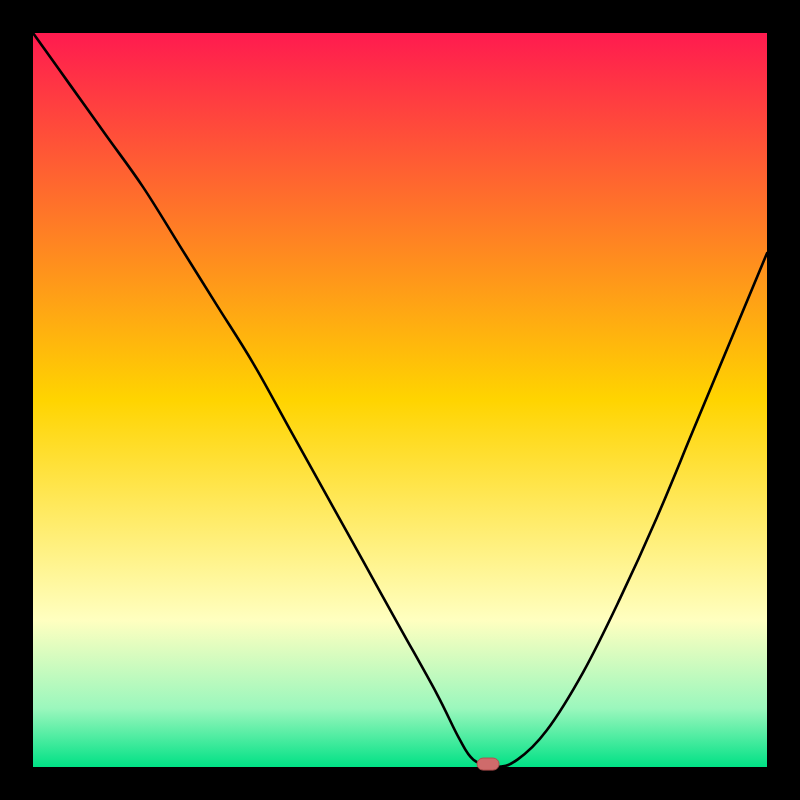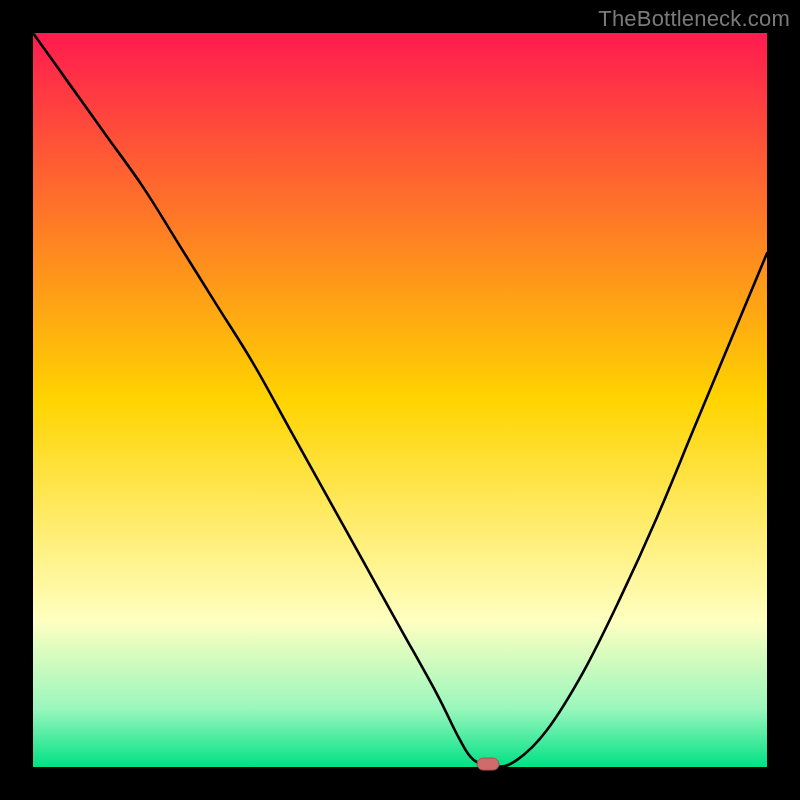--- a/index.html
+++ b/index.html
@@ -15,21 +15,20 @@
     font-weight: 500;
     letter-spacing: 0.2px;
     z-index: 5;
   }
   .svg-root { position: absolute; top: 0; left: 0; }
 </style>
 </head>
 <body>
 <div class="wrap">
 
-<div class="watermark">TheBottleneck.com</div>
 
 <svg class="svg-root" width="800" height="800" viewBox="0 0 800 800">
   <defs>
     <linearGradient id="bg-grad" x1="0" y1="0" x2="0" y2="1">
           <stop offset="0%" stop-color="#ff1b4f"></stop>
           <stop offset="50%" stop-color="#ffd400"></stop>
           <stop offset="80%" stop-color="#ffffc0"></stop>
           <stop offset="92%" stop-color="#9bf7bd"></stop>
           <stop offset="100%" stop-color="#00e185"></stop>
         </linearGradient>

